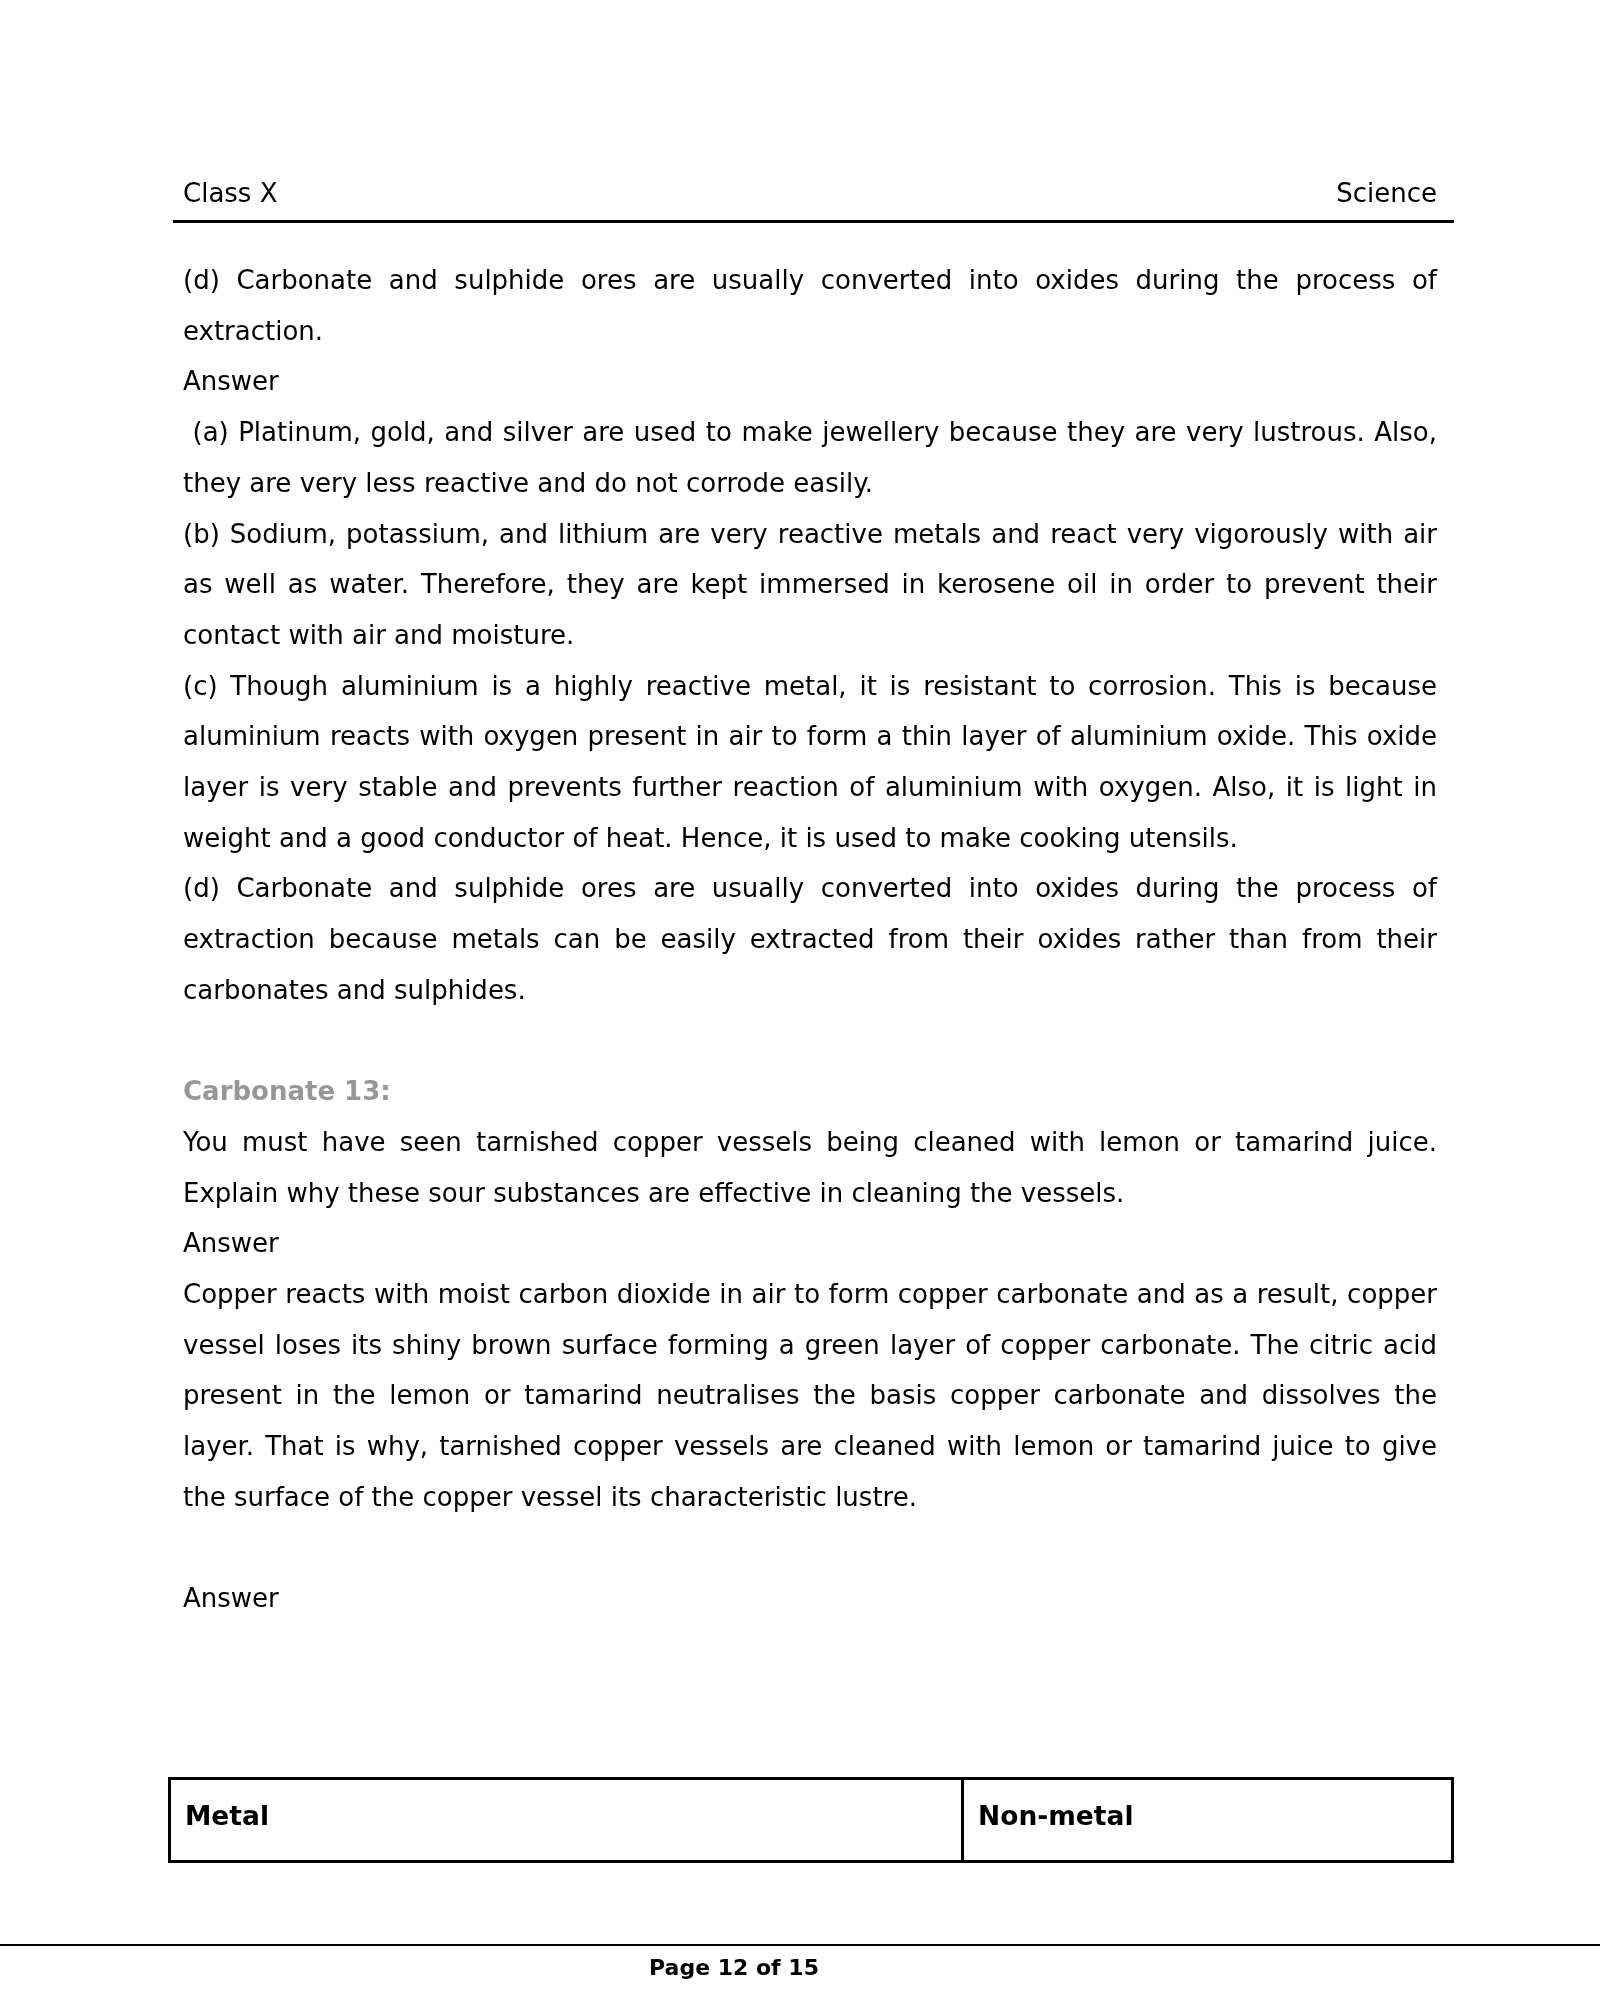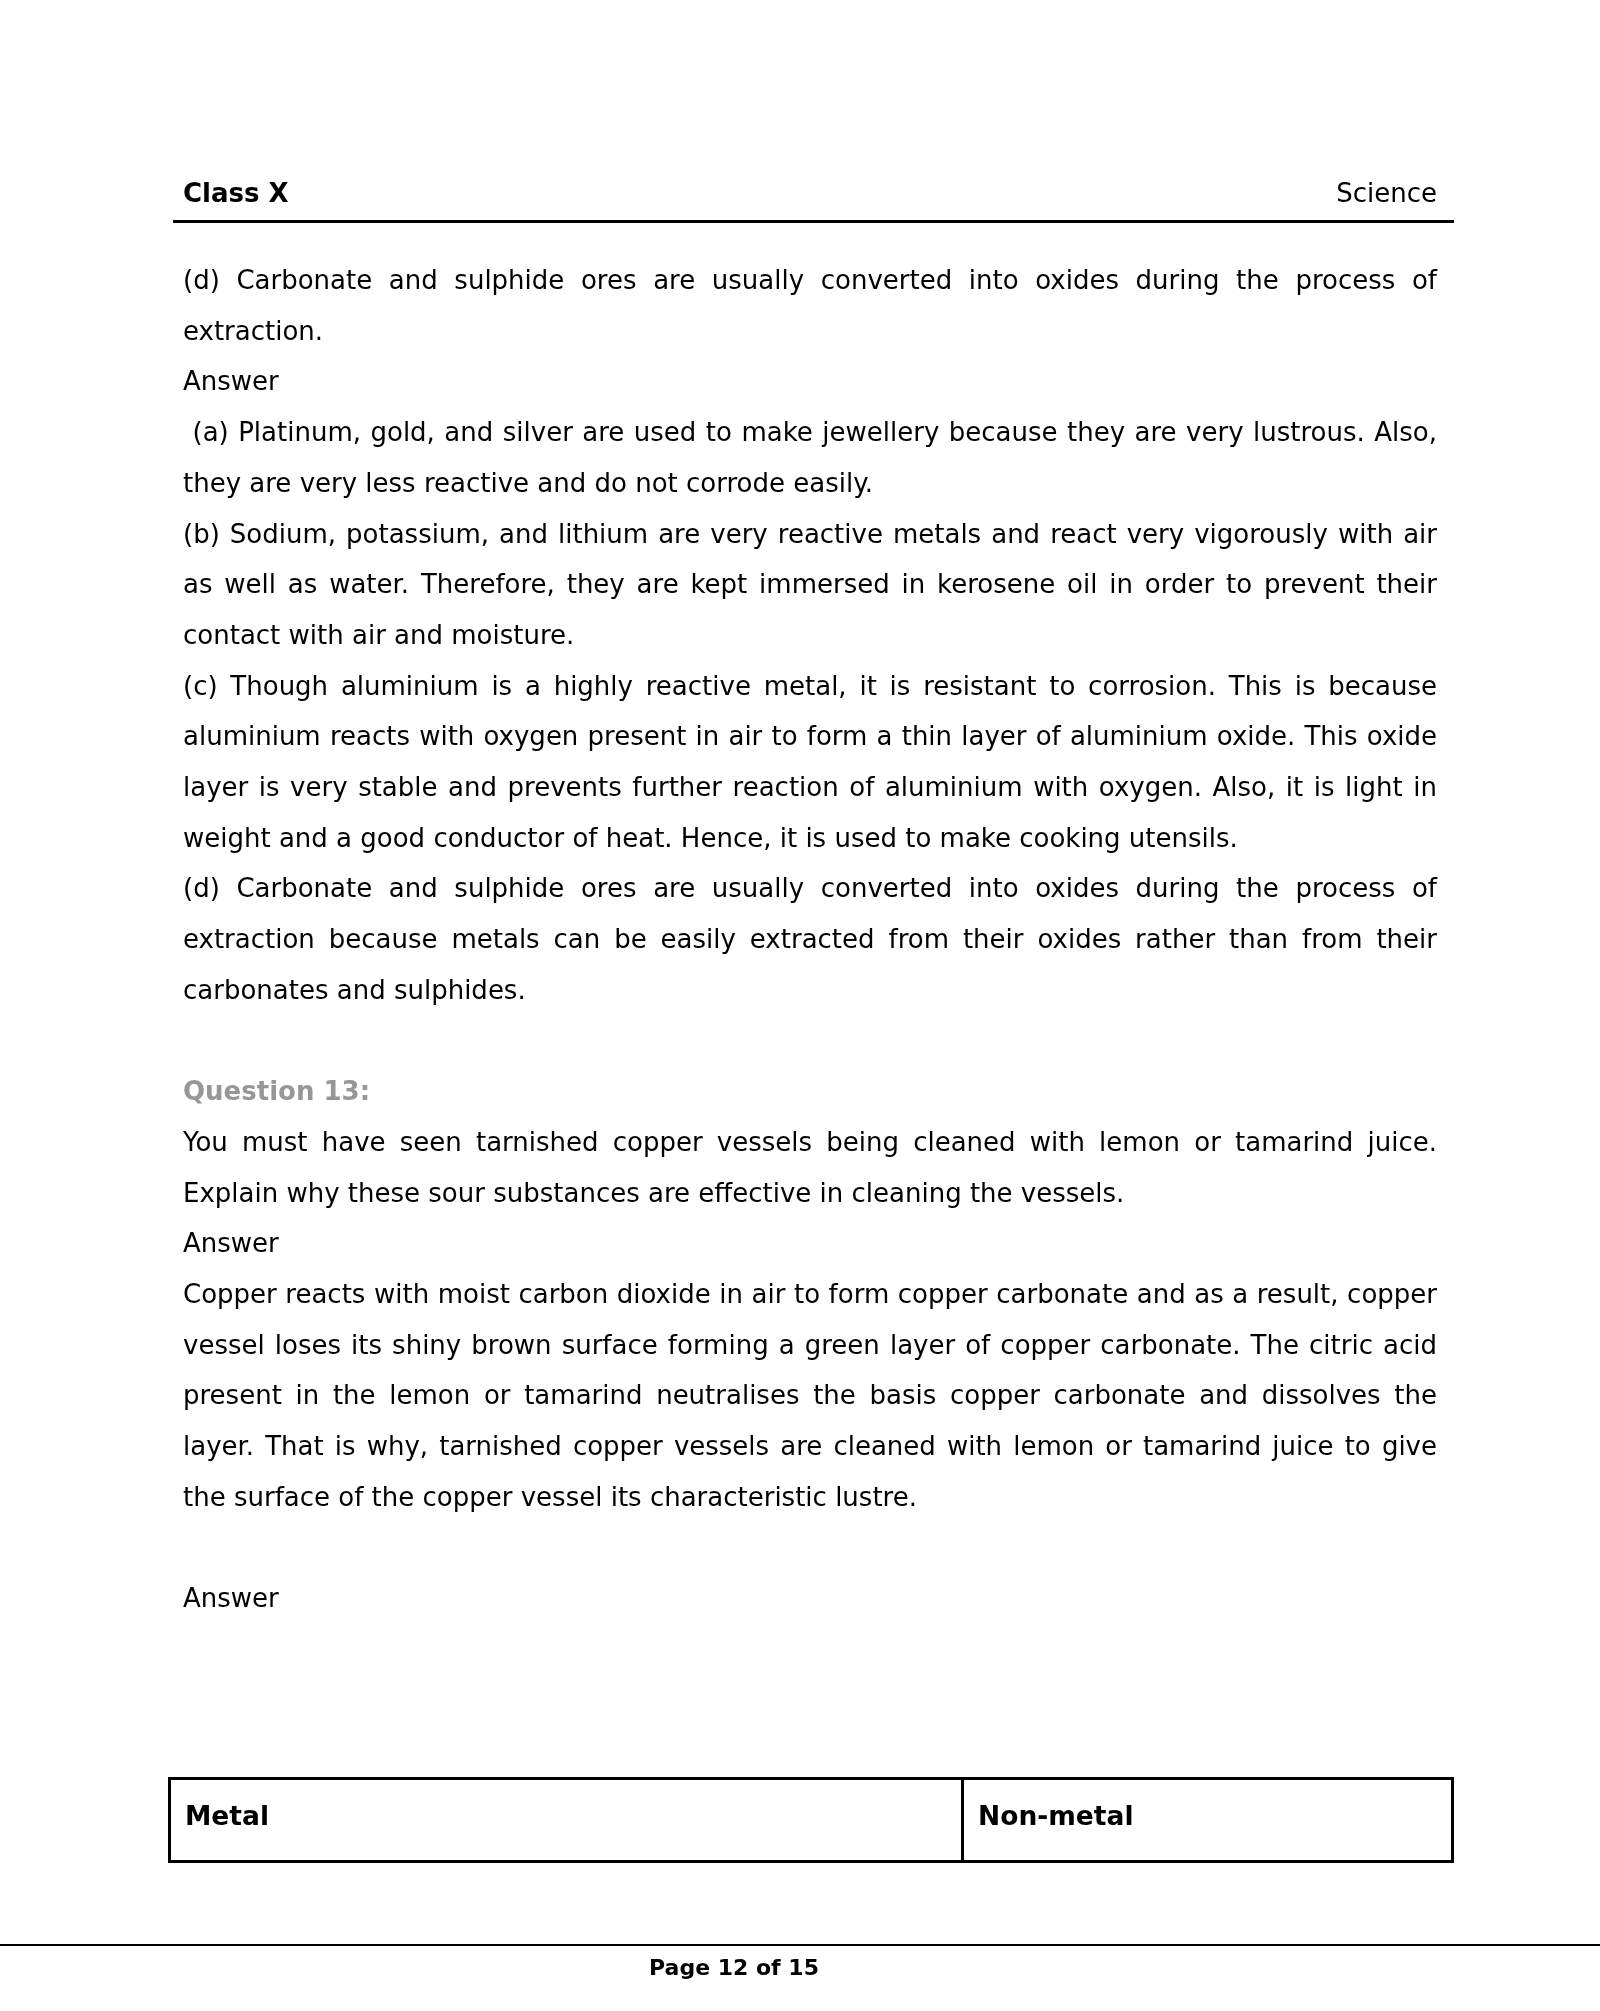--- a/index.html
+++ b/index.html
@@ -1,21 +1,21 @@
 <!DOCTYPE html>
 <html><head>
 <meta charset="utf-8">
 <style>
   html, body { margin: 0; padding: 0; background: #ffffff; }
   body { width: 1600px; height: 2011px; position: relative; overflow: hidden;
          font-family: "DejaVu Sans", sans-serif; color: #000; }
   .header { position: absolute; left: 183px; top: 178px; width: 1254px; height: 34px;
             font-size: 26px; }
   .header span { position: absolute; top: 0; white-space: nowrap; }
-  .h-left { left: 0; font-weight: bold; }
+  .h-left { left: 0; }
   .h-center { left: 385px; word-spacing: 3px; }
   .h-right { right: 0; }
   .header-rule { position: absolute; left: 173px; top: 220px; width: 1281px; height: 3px; background: #000; }
   .content { position: absolute; left: 183px; top: 255px; width: 1254px;
              font-size: 26px; line-height: 50.7px; }
   .content p { margin: 0; text-align: justify; }
   .gap { height: 50.7px; }
   .q-heading { color: #979797; font-weight: bold; }
   .answer-table { position: absolute; left: 168px; top: 1777px; width: 1286px; height: 86px;
                   border: 3px solid #000; box-sizing: border-box; display: flex; }
@@ -37,21 +37,21 @@
 
 <div class="content">
   <p>(d) Carbonate and sulphide ores are usually converted into oxides during the process of extraction.</p>
   <p>Answer</p>
   <p style="white-space: pre-wrap;"> (a) Platinum, gold, and silver are used to make jewellery because they are very lustrous. Also, they are very less reactive and do not corrode easily.</p>
   <p>(b) Sodium, potassium, and lithium are very reactive metals and react very vigorously with air as well as water. Therefore, they are kept immersed in kerosene oil in order to prevent their contact with air and moisture.</p>
   <p>(c) Though aluminium is a highly reactive metal, it is resistant to corrosion. This is because aluminium reacts with oxygen present in air to form a thin layer of aluminium oxide. This oxide layer is very stable and prevents further reaction of aluminium with oxygen. Also, it is light in weight and a good conductor of heat. Hence, it is used to make cooking utensils.</p>
   <p>(d) Carbonate and sulphide ores are usually converted into oxides during the process of extraction because metals can be easily extracted from their oxides rather than from their carbonates and sulphides.</p>
   <div class="gap"></div>
 
-  <p class="q-heading">Question 13:</p>
+  <p class="q-heading">Carbonate 13:</p>
   <p>You must have seen tarnished copper vessels being cleaned with lemon or tamarind juice. Explain why these sour substances are effective in cleaning the vessels.</p>
   <p>Answer</p>
   <p>Copper reacts with moist carbon dioxide in air to form copper carbonate and as a result, copper vessel loses its shiny brown surface forming a green layer of copper carbonate. The citric acid present in the lemon or tamarind neutralises the basis copper carbonate and dissolves the layer. That is why, tarnished copper vessels are cleaned with lemon or tamarind juice to give the surface of the copper vessel its characteristic lustre.</p>
   <div class="gap"></div>
 
   <p>Answer</p>
 </div>
 
 <div class="answer-table">
   <div class="cell cell-metal">Metal</div>

